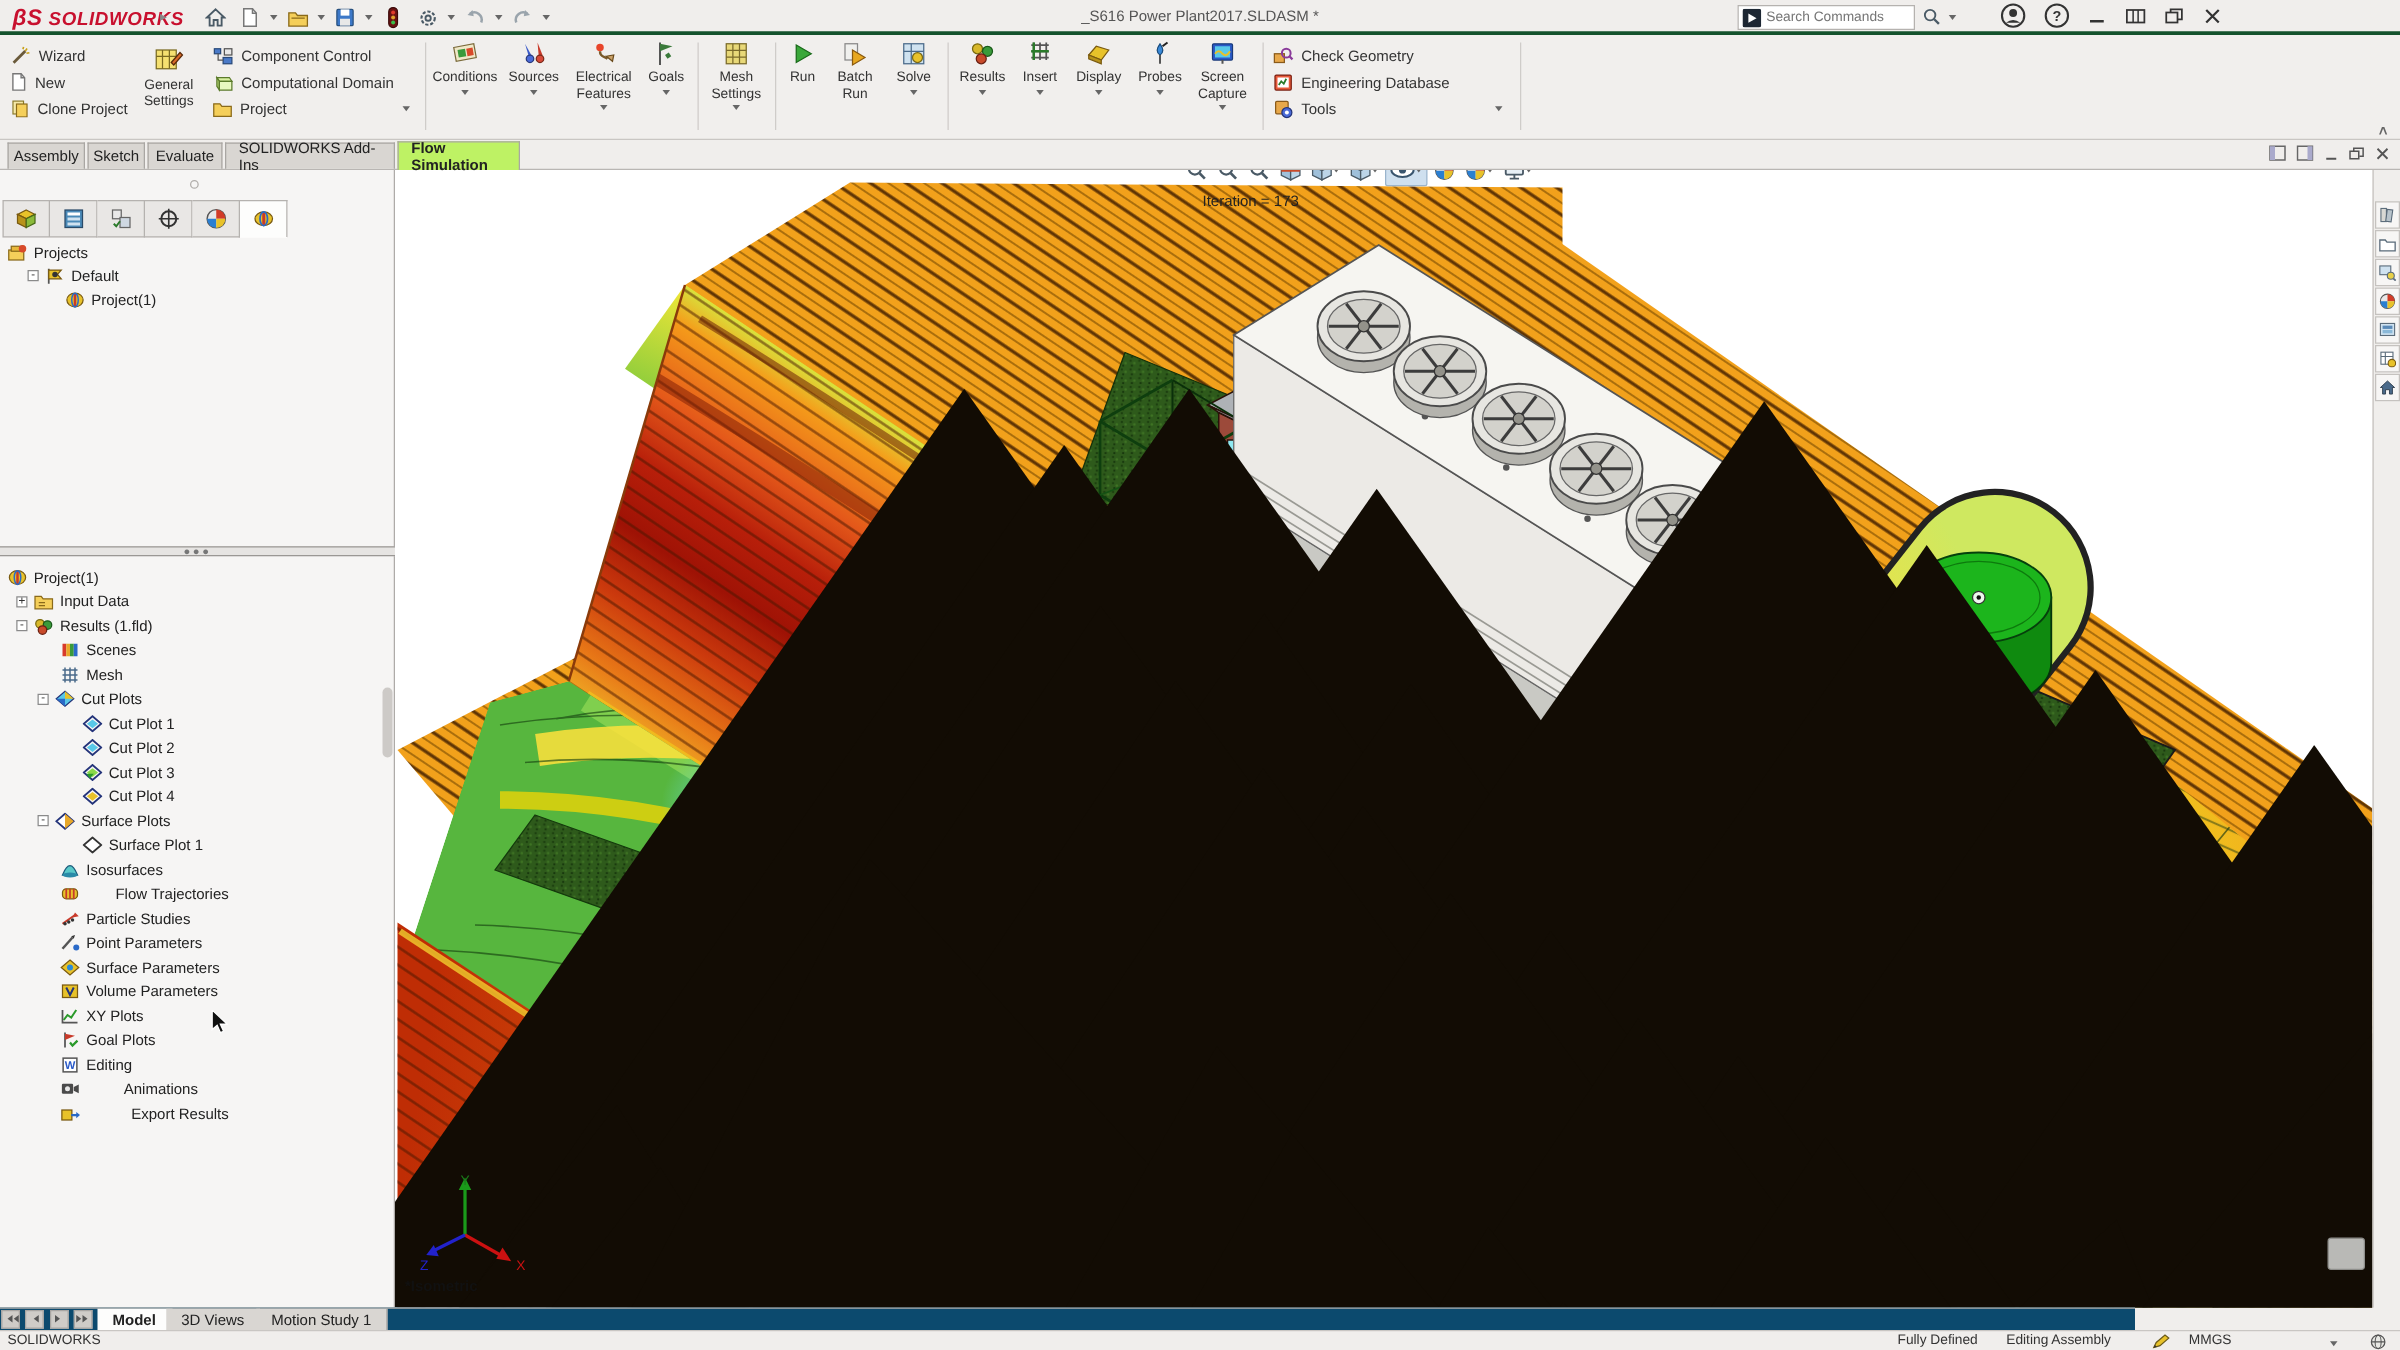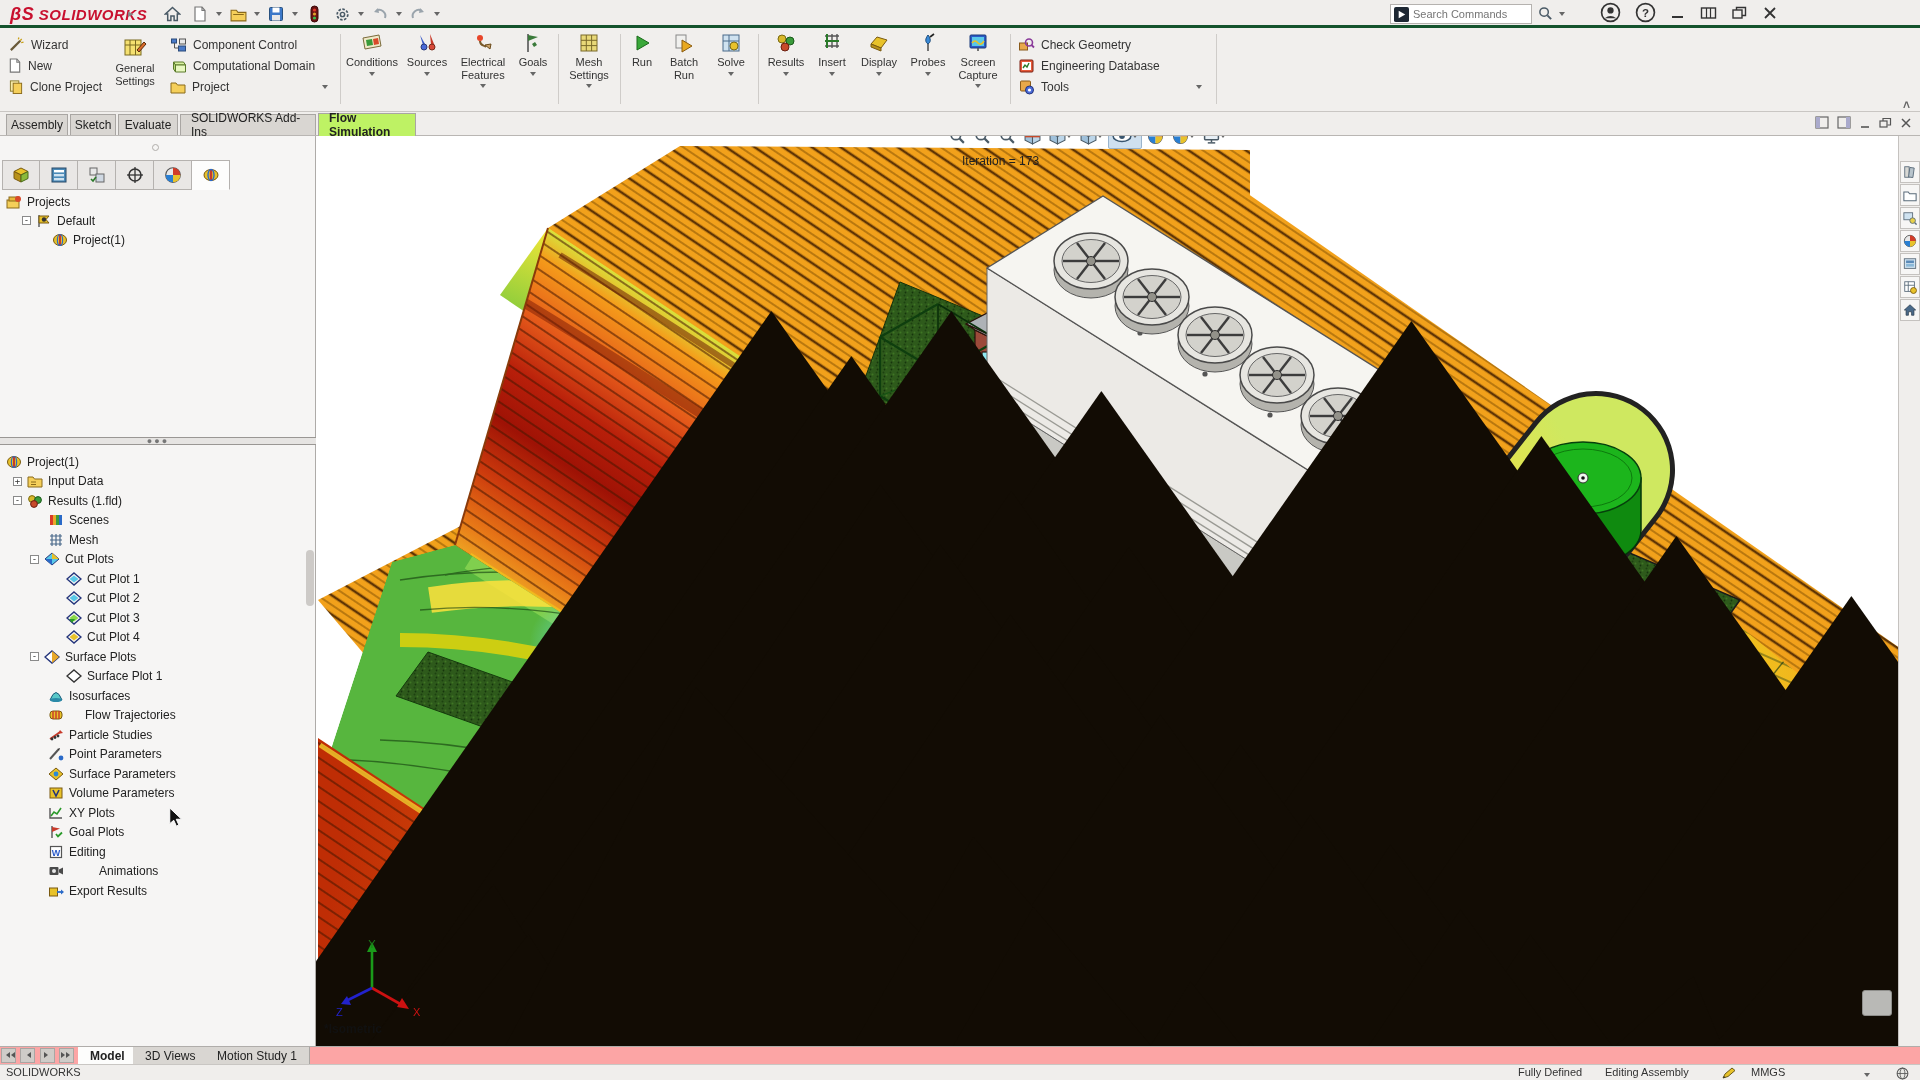--- a/index.html
+++ b/index.html
@@ -58,21 +58,21 @@
   .hbtn.active { background:#cfe0ef; border:1px solid #9ab4cc; }
   .iter { position:absolute; left:646px; top:18px; font-size:12px; color:#222; }
   .viewlabel { position:absolute; left:8px; top:886px; font-size:12px; font-weight:bold; color:#111; }
   .graybox { position:absolute; left:1546px; top:854px; width:30px; height:26px; background:#b9b9b6; border:1px solid #8e8e8b; border-radius:3px; }
 
   
   .taskpane { position:absolute; right:0; top:136px; width:22px; height:910px; background:#f0eeec; border-left:1px solid #c5c2bf; }
   .tpbtn { width:20px; height:22px; margin:1px 0 1px 1px; border:1px solid #c5c2bf; background:#f7f6f5; display:flex; align-items:center; justify-content:center; }
 
   
-  .modeltabs { position:absolute; left:0; top:1046px; width:1920px; height:18px; background:#fca5a5; border-top:1px solid #b0adaa; }
+  .modeltabs { position:absolute; left:0; top:1046px; width:1708px; height:18px; background:#0c4a6e; border-top:1px solid #b0adaa; }
   .navbtn { width:15px; height:15px; border:1px solid #a9a6a3; background:#cfccc8; display:inline-flex; align-items:center; justify-content:center; margin-left:1px; }
   .tri-l { width:0;height:0;border:3px solid transparent;border-right:4px solid #555; }
   .tri-r { width:0;height:0;border:3px solid transparent;border-left:4px solid #555; }
   .mtab { position:absolute; top:0px; height:17px; background:#d9d6d2; border-right:1px solid #a9a6a3; display:flex; align-items:center; padding:0 12px; font-size:12px; color:#222; }
   .mtab.active { background:#fdfdfc; font-weight:bold; }
   .statusbar { position:absolute; left:0; top:1064px; width:1920px; height:16px; background:#f0eeec; border-top:1px solid #c9c6c3; font-size:11px; color:#333; }
   .st { position:absolute; top:1px; }
 
   svg text { font-family:"Liberation Sans","DejaVu Sans",sans-serif; }
 </style>
@@ -194,20 +194,21 @@
         </div>
         <span class="caret"></span>
       <div class="qbtn">
           <svg width="16" height="14" viewBox="0 0 16 14">
             <path d="M3,11 A6 6 0 0 1 12,4" fill="none" stroke="#9aa4ac" stroke-width="2"></path>
             <polygon points="10,1 14,5 9,6" fill="#9aa4ac"></polygon>
           </svg>
         </div>
         <span class="caret"></span>
     </div>
+    <div class="doc-title">_S616 Power Plant2017.SLDASM *</div>
     <div class="searchbox">
       <svg width="15" height="15" viewBox="0 0 16 16">
           <rect width="16" height="16" rx="2" fill="#1d2733"></rect>
           <polygon points="5,4 12,8 5,12" fill="#fff"></polygon>
         </svg>
       <input type="text" placeholder="Search Commands" style="">
     </div>
     <div class="abs" style="left:1538px;top:6px;display:flex;gap:6px;align-items:center;">
       <svg width="15" height="15">
           <use href="#mag"></use>
@@ -728,21 +729,21 @@
         <span>Editing</span>
       </div>
       <div class="trow" style="height:19.5px;padding-left:42px;gap:30px;">
         <svg class="ti" viewBox="0 0 16 14">
             <rect x="1.5" y="3" width="9" height="8" rx="1" fill="#4a4a4a"></rect>
             <polygon points="11,5.5 15,3.5 15,10.5 11,8.5" fill="#4a4a4a"></polygon>
             <circle cx="6" cy="7" r="2" fill="#e8e8e8"></circle>
           </svg>
         <span>Animations</span>
       </div>
-      <div class="trow" style="height:19.5px;padding-left:42px;">
+      <div class="trow" style="height:19.5px;padding-left:42px;gap:36px;">
         <svg class="ti" viewBox="0 0 16 14">
             <rect x="1.5" y="4" width="8" height="8" fill="#e8c22a" stroke="#7a5a10"></rect>
             <path d="M9,8 L14,8" stroke="#2a6ac8" stroke-width="1.8"></path>
             <polygon points="13,5.5 16,8 13,10.5" fill="#2a6ac8"></polygon>
           </svg>
         <span>Export Results</span>
       </div>
     </div>
 
     <svg class="abs" style="left:168px;top:672px;" width="16" height="20" viewBox="0 0 12 16">

